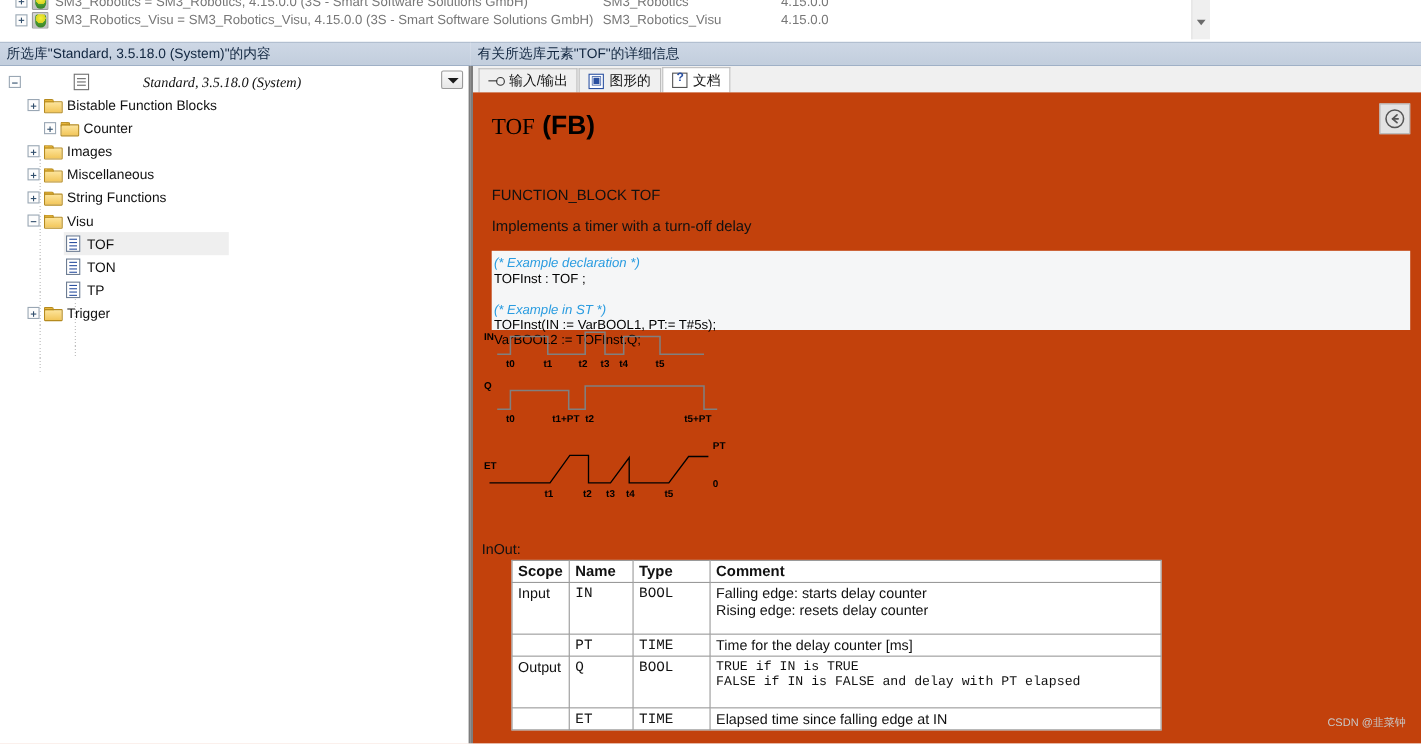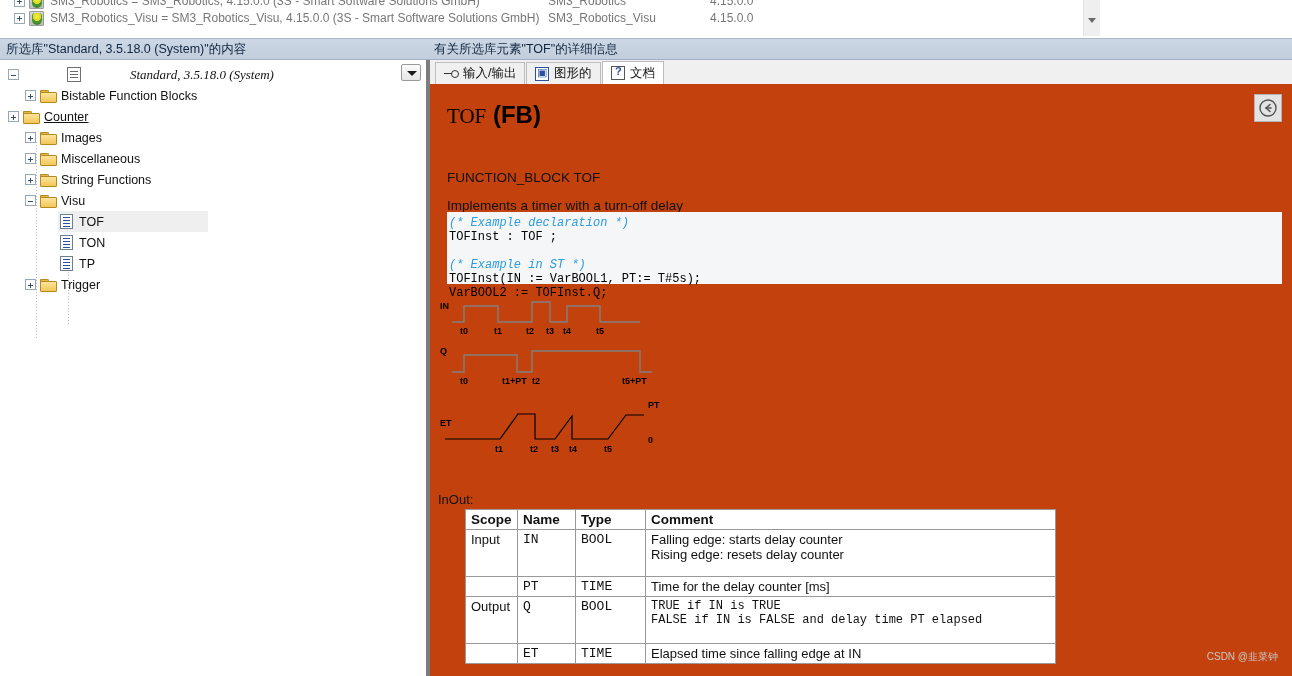--- a/index.html
+++ b/index.html
@@ -196,23 +196,23 @@
   .doc-title .ser { font-family:"Liberation Serif", serif; font-size:21px; }
   .doc-title .fb { font-weight:bold; font-family:"Liberation Sans", sans-serif; }
 
   .doc-line {
     position:absolute; left:17px; font-size:13.5px; color:#111;
   }
   .ln-fb { top:86px; }
   .ln-desc { top:114px; }
 
   .codebox {
-    position:absolute; left:17px; top:128px; width:835px; height:72px;
+    position:absolute; left:17px; top:144px; width:835px; height:72px;
     background:#f5f6f7;
-    font-family:Liberation Mono, monospace; font-size:12px;
+    font-family:Liberation Sans, sans-serif; font-size:12px;
     color:#000; padding:4px 0 0 0; line-height:14px;
   }
   .codebox div { padding-left:2px; white-space:pre; }
   .cmt { color:#2a9ce0; font-style:italic; }
 
   
   .timing { position:absolute; left:0; top:212px; width:280px; height:165px; }
 
   
   .inout-label { position:absolute; left:8px; top:408px; font-size:13px; color:#111; }
@@ -282,21 +282,21 @@
       <div class="minus"></div>
       <div class="root-doc"></div>
       <span>Standard, 3.5.18.0 (System)</span>
     </div>
 
     <div class="tnode" style="left:25px; top:25px;">
       <div class="plus"></div>
       <div class="folder"></div>
       <span>Bistable Function Blocks</span>
     </div>
-    <div class="tnode" style="left:8px; top:46px;text-decoration:underline;">
+    <div class="tnode" style="left:40px; top:46px;">
       <div class="plus"></div>
       <div class="folder"></div>
       <span>Counter</span>
     </div>
     <div class="tnode" style="left:25px; top:67px;">
       <div class="plus"></div>
       <div class="folder"></div>
       <span>Images</span>
     </div>
     <div class="tnode" style="left:25px; top:88px;">
@@ -440,21 +440,21 @@
             <td>
               <div>Time for the delay counter [ms]</div>
             </td>
           </tr>
           <tr style="height:47px;">
             <td>Output</td>
             <td class="mono">Q</td>
             <td class="mono">BOOL</td>
             <td>
               <div class="mono">TRUE if IN is TRUE</div>
-              <div class="mono">FALSE if IN is FALSE and delay time PT elapsed</div>
+              <div class="mono">FALSE if IN is FALSE and delay with PT elapsed</div>
             </td>
           </tr>
           <tr>
             <td></td>
             <td class="mono">ET</td>
             <td class="mono">TIME</td>
             <td>
               <div>Elapsed time since falling edge at IN</div>
             </td>
           </tr>

